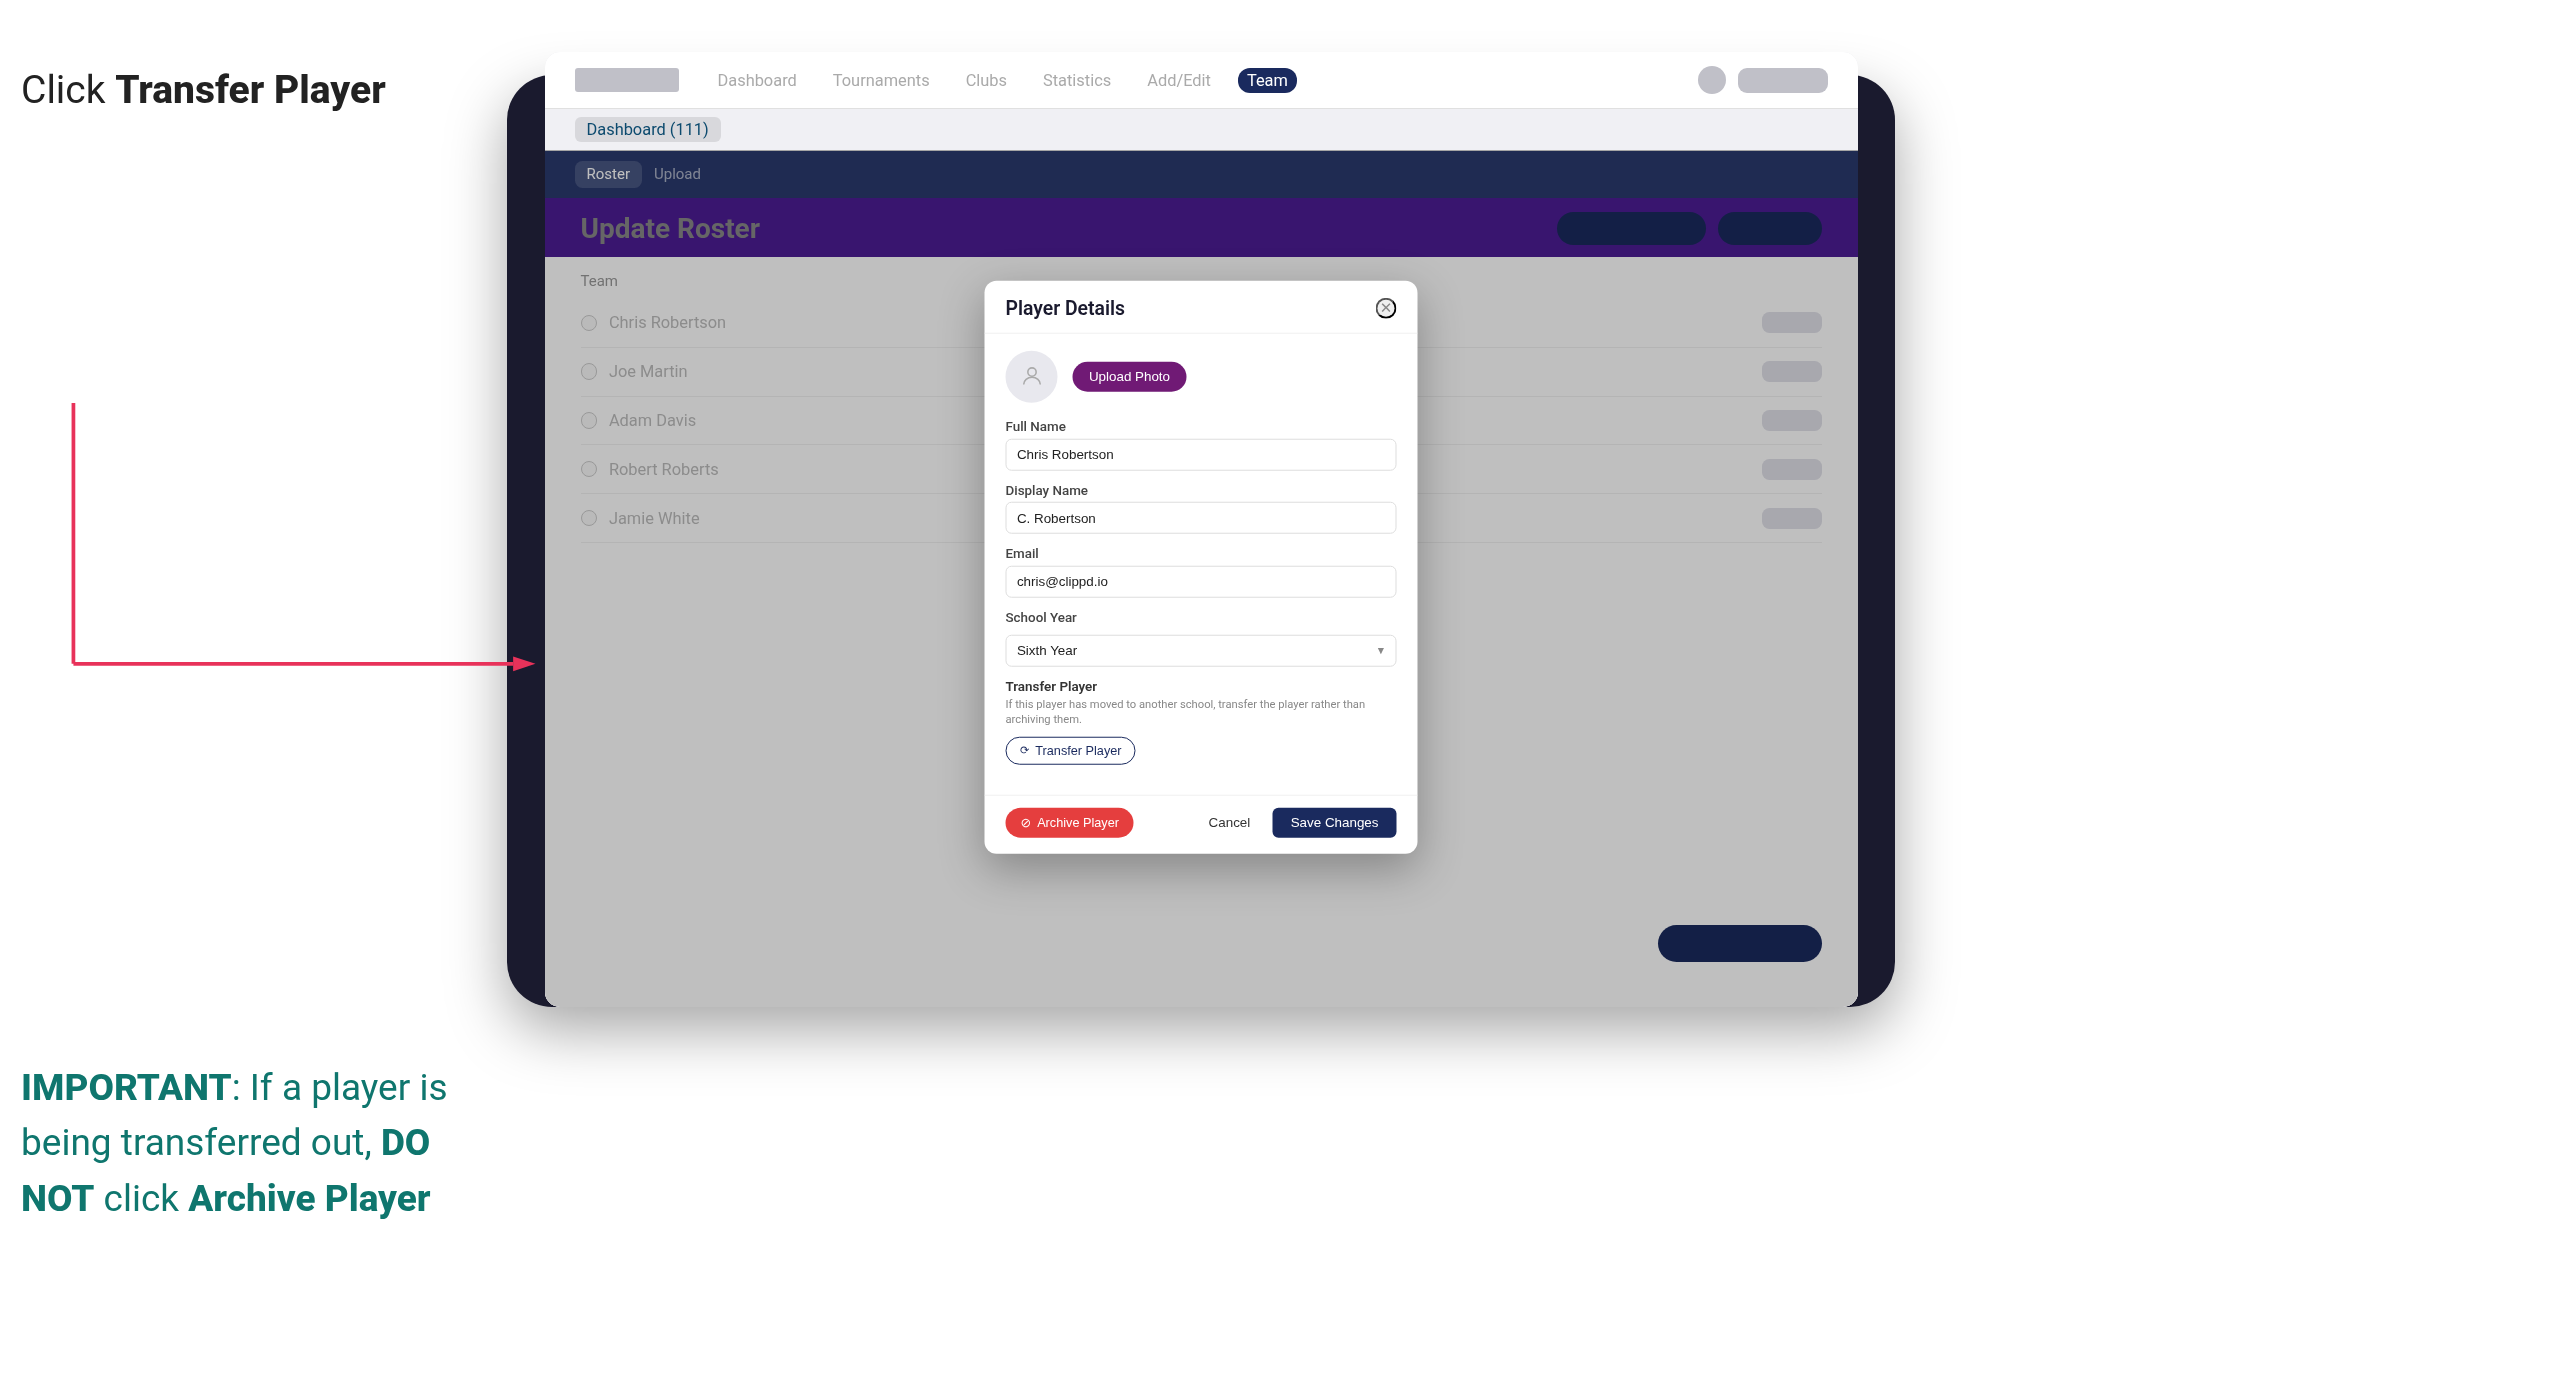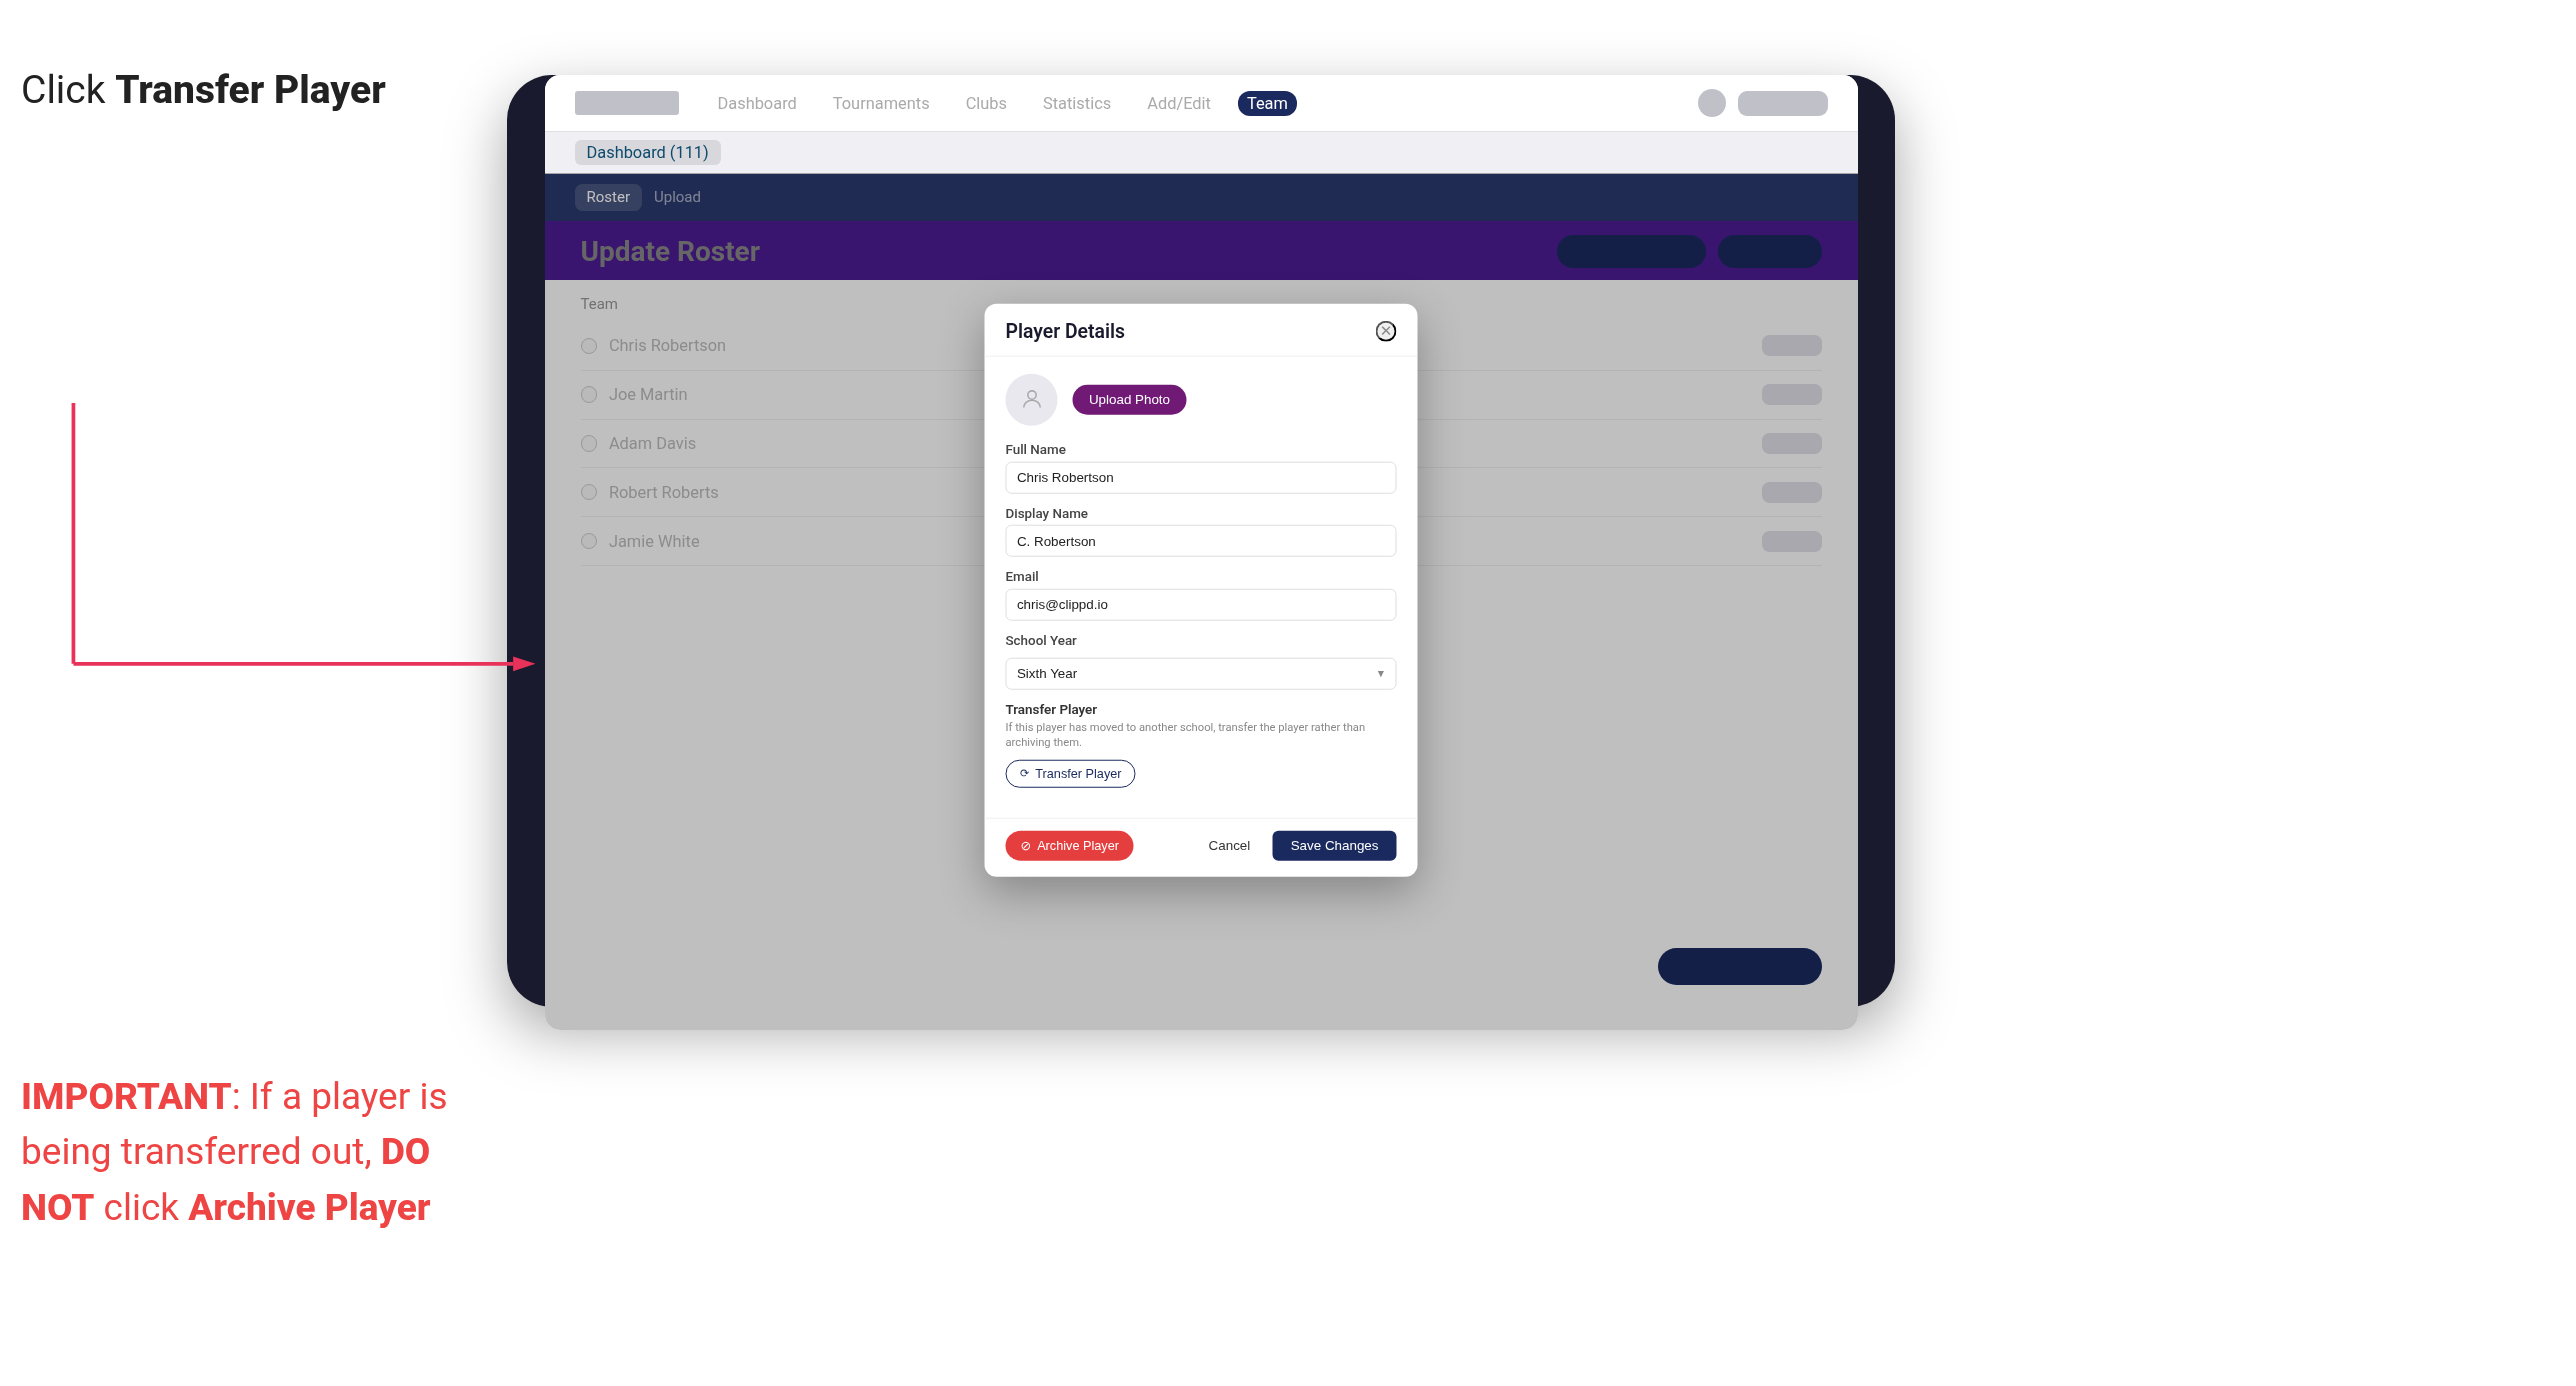--- a/index.html
+++ b/index.html
@@ -39,21 +39,21 @@
     .tablet {
       position: absolute;
       top: 75px;
       left: 507px;
       width: 1388px;
       height: 932px;
       background: #1a1a2e;
       border-radius: 45px;
       box-shadow: 0 22.4px 60px rgba(0,0,0,0.35);
       display: flex;
-      align-items: flex-start;
+      align-items: flex-end;
       justify-content: center;
     }
     .tablet-screen {
       width: 1313px;
       height: 955px;
       background: #e8e8ec;
       border-radius: 15px;
       overflow: hidden;
       position: relative;
     }
@@ -473,21 +473,21 @@
 
 <svg class="annotation-arrow" width="522" height="313" viewBox="0 0 700 420">
 
   <line x1="50" y1="0" x2="50" y2="350" stroke="#e8325a" stroke-width="5"></line>
 
   <line x1="50" y1="350" x2="640" y2="350" stroke="#e8325a" stroke-width="5"></line>
 
   <polygon points="640,340 670,350 640,360" fill="#e8325a"></polygon>
 </svg>
 
-<div class="instruction-bottom" style="position:absolute; bottom:151px; left:21px; font-size:37px; color:#ef4444; max-width:433px; line-height:1.5;">
+<div class="instruction-bottom" style="position:absolute; bottom:160px; left:21px; font-size:37px; color:#0f766e; max-width:433px; line-height:1.5;">
   <strong>IMPORTANT</strong><span>: If a player is being transferred out, </span><strong>DO NOT</strong><span> click </span><strong>Archive Player</strong>
 </div>
 
 <div class="tablet">
   <div class="tablet-screen">
 
     <div class="app-header">
       <div class="app-logo"></div>
       <div class="app-nav">
         <div class="app-nav-item">Dashboard</div>

